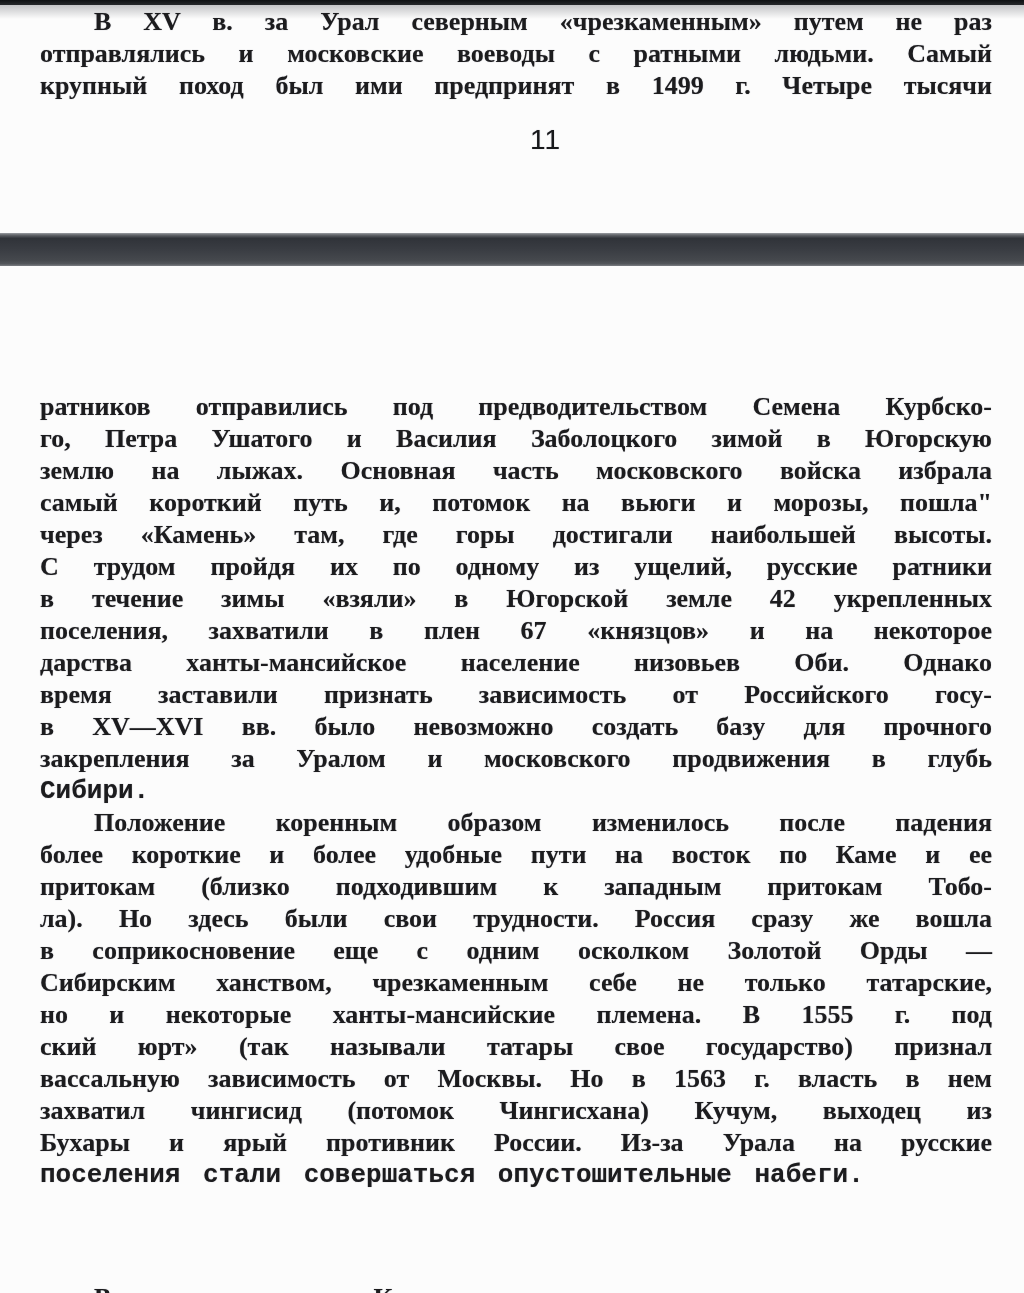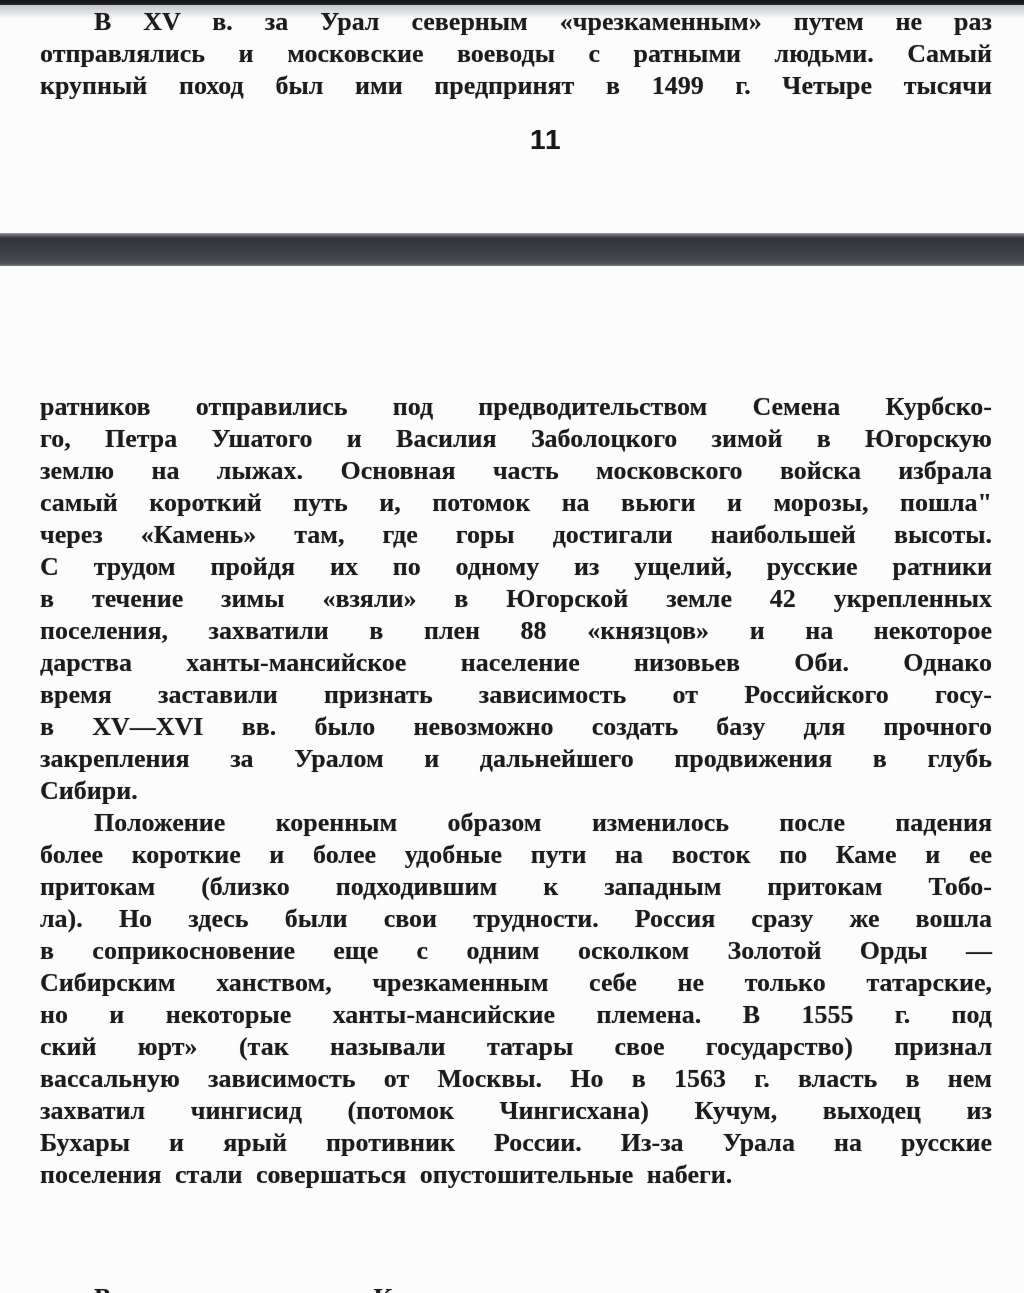--- a/index.html
+++ b/index.html
@@ -27,25 +27,25 @@
   }
   .textblock {
     position: absolute; left: 40px; width: 952px;
     color: #1c1c1e; font-weight: 700; font-size: 26px; line-height: 32px;
     text-shadow: 0 0 1px rgba(30,30,50,0.45);
   }
   .tb-prev { top: 6px; }
   .tb-next { top: 391px; }
   .line { text-align: justify; text-align-last: justify; }
   .line.indent { text-indent: 54px; }
-  .line.no-just { text-align-last: left; word-spacing: 7px; }
+  .line.no-just { text-align-last: left; word-spacing: 7px; font-family: Liberation Mono, monospace; }
   .pagenum {
     position: absolute; top: 124px; left: 530px;
     font-family: "Liberation Sans", sans-serif;
-    font-weight: 700; font-size: 28px; color: #17181a; letter-spacing: 1px;
+    font-weight: 400; font-size: 28px; color: #17181a; letter-spacing: 1px;
     text-shadow: 0 0 1px rgba(30,30,60,0.4);
   }
   .partial-line {
     position: absolute; top: 1282px; left: 40px; width: 952px;
     color: #1c1c1e; font-weight: 700; font-size: 26px; line-height: 32px;
     text-indent: 54px; text-align: justify; text-align-last: justify;
     text-shadow: 0 0 1px rgba(30,30,50,0.45);
   }
 </style>
 </head>
@@ -69,25 +69,25 @@
 
   <div>
     <div class="textblock tb-next">
         <div class="line">ратников отправились под предводительством Семена Курбско-</div>
         <div class="line">го, Петра Ушатого и Василия Заболоцкого зимой в Югорскую</div>
         <div class="line">землю на лыжах. Основная часть московского войска избрала</div>
         <div class="line">самый короткий путь и, потомок на вьюги и морозы, пошла"</div>
         <div class="line">через «Камень» там, где горы достигали наибольшей высоты.</div>
         <div class="line">С трудом пройдя их по одному из ущелий, русские ратники</div>
         <div class="line">в течение зимы «взяли» в Югорской земле 42 укрепленных</div>
-        <div class="line">поселения, захватили в плен 88 «князцов» и на некоторое</div>
+        <div class="line">поселения, захватили в плен 67 «князцов» и на некоторое</div>
         <div class="line">дарства ханты-мансийское население низовьев Оби. Однако</div>
         <div class="line">время заставили признать зависимость от Российского госу-</div>
         <div class="line">в XV—XVI вв. было невозможно создать базу для прочного</div>
-        <div class="line">закрепления за Уралом и дальнейшего продвижения в глубь</div>
+        <div class="line">закрепления за Уралом и московского продвижения в глубь</div>
         <div class="line no-just">Сибири.</div>
         <div class="line indent">Положение коренным образом изменилось после падения</div>
         <div class="line">более короткие и более удобные пути на восток по Каме и ее</div>
         <div class="line">притокам (близко подходившим к западным притокам Тобо-</div>
         <div class="line">ла). Но здесь были свои трудности. Россия сразу же вошла</div>
         <div class="line">в соприкосновение еще с одним осколком Золотой Орды —</div>
         <div class="line">Сибирским ханством, чрезкаменным себе не только татарские,</div>
         <div class="line">но и некоторые ханты-мансийские племена. В 1555 г. под</div>
         <div class="line">ский юрт» (так называли татары свое государство) признал</div>
         <div class="line">вассальную зависимость от Москвы. Но в 1563 г. власть в нем</div>

